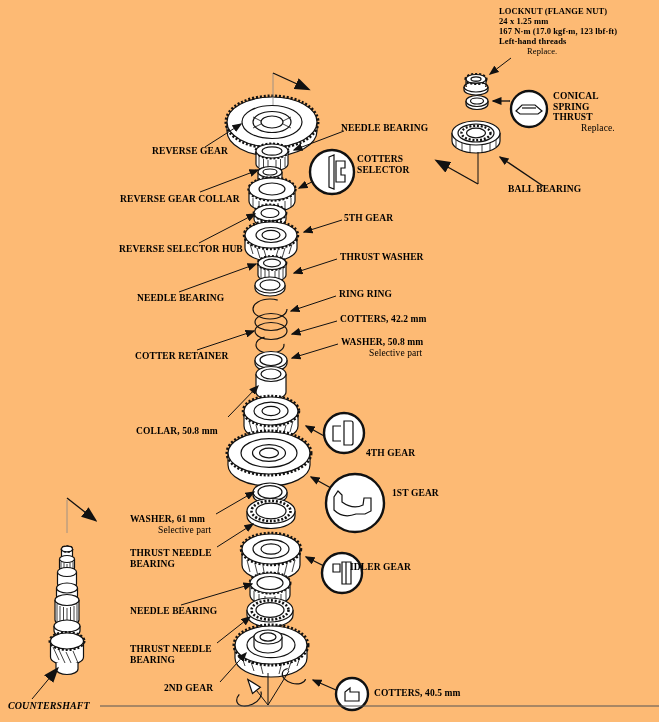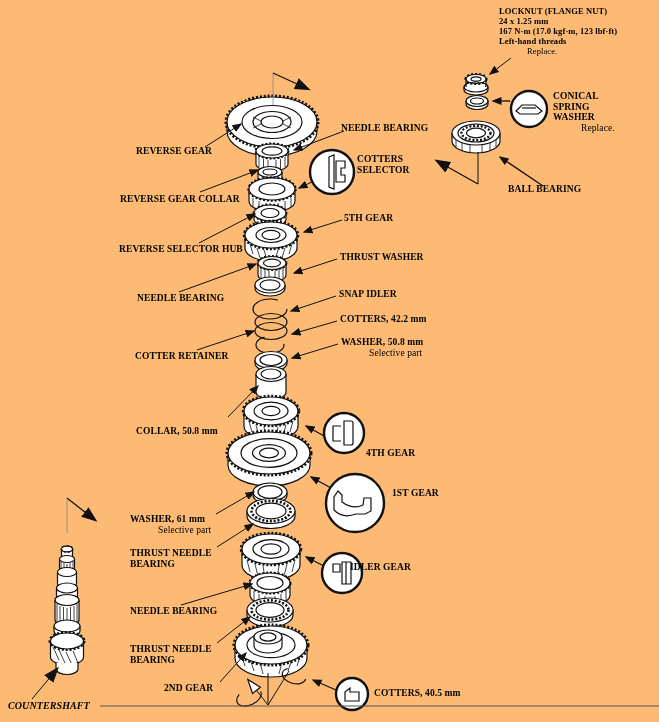--- a/index.html
+++ b/index.html
@@ -318,35 +318,35 @@
 
 <div class="lbl sm" style="left:499px;top:6px">
   <div>LOCKNUT (FLANGE NUT)</div>
   <div>24 x 1.25 mm</div>
   <div>167 N·m (17.0 kgf·m, 123 lbf·ft)</div>
   <div>Left-hand threads</div>
   <div class="reg">Replace.</div>
 </div>
 
 <div class="lbl" style="left:553px;top:91px">
-  <div class="wrap w54">CONICAL SPRING WASHER</div>
+  <div class="wrap w54">CONICAL SPRING THRUST</div>
   <div class="reg">Replace.</div>
 </div>
 
 <div class="lbl" style="left:508px;top:184px">BALL BEARING</div>
 
-<div class="lbl" style="left:136px;top:146px">REVERSE GEAR</div>
+<div class="lbl" style="left:152px;top:146px">REVERSE GEAR</div>
 <div class="lbl" style="left:341px;top:123px">NEEDLE BEARING</div>
 <div class="lbl wrap w54" style="left:357px;top:154px">COTTERS SELECTOR</div>
 <div class="lbl" style="left:120px;top:194px">REVERSE GEAR COLLAR</div>
 <div class="lbl" style="left:344px;top:213px">5TH GEAR</div>
 <div class="lbl" style="left:119px;top:244px">REVERSE SELECTOR HUB</div>
 <div class="lbl" style="left:340px;top:252px">THRUST WASHER</div>
 <div class="lbl" style="left:137px;top:293px">NEEDLE BEARING</div>
-<div class="lbl" style="left:339px;top:289px">SNAP IDLER</div>
+<div class="lbl" style="left:339px;top:289px">RING RING</div>
 <div class="lbl" style="left:340px;top:314px">COTTERS, 42.2 mm</div>
 <div class="lbl" style="left:341px;top:337px">
   <div>WASHER, 50.8 mm</div>
   <div class="reg">Selective part</div>
 </div>
 <div class="lbl" style="left:135px;top:351px">COTTER RETAINER</div>
 <div class="lbl" style="left:136px;top:426px">COLLAR, 50.8 mm</div>
 <div class="lbl" style="left:366px;top:448px">4TH GEAR</div>
 <div class="lbl" style="left:392px;top:488px">1ST GEAR</div>
 <div class="lbl" style="left:130px;top:514px">

